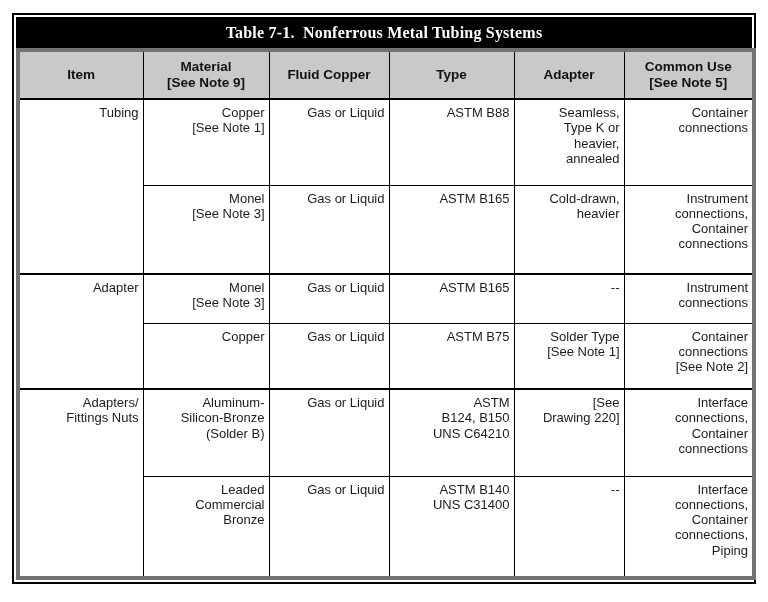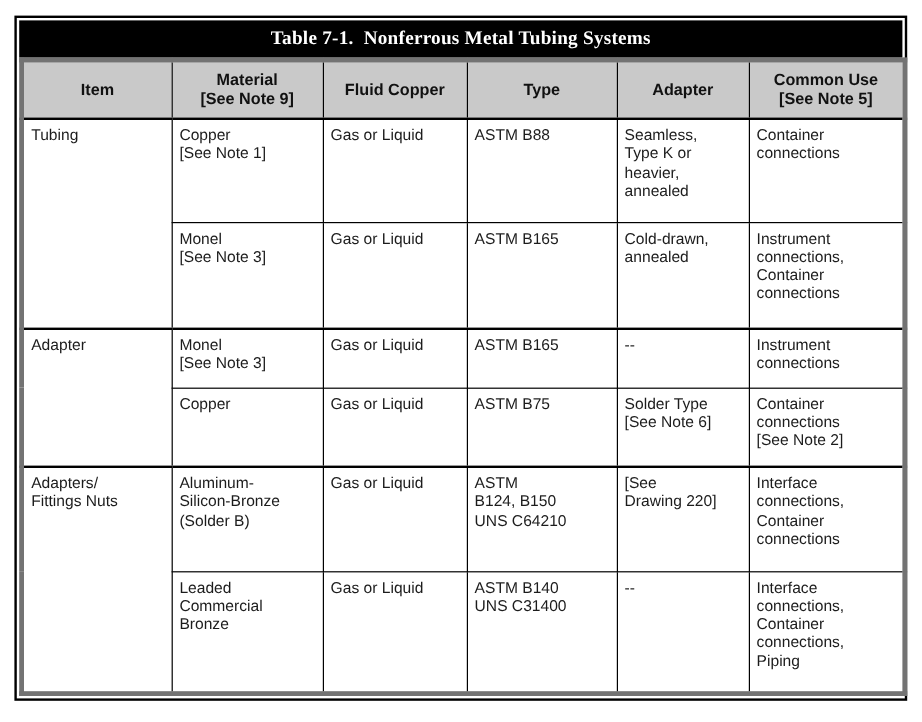--- a/index.html
+++ b/index.html
@@ -44,21 +44,21 @@
     width: 100%;
     border: 4px solid #737373;
   }
   table.tubing th,
   table.tubing td {
     border: 1px solid #000000;
     font-family: "Liberation Sans", sans-serif;
     font-size: 13px;
     color: #1c1c1c;
     vertical-align: top;
-    text-align: left;
+    text-align: right;
     padding: 5px 4px 4px 6px;
     white-space: pre-line;
     line-height: 1.18;
     overflow: hidden;
     box-sizing: border-box;
   }
   table.tubing th {
     background: #c9c9c9;
     text-align: center;
     vertical-align: middle;
@@ -130,21 +130,21 @@
 annealed</td>
           <td>Container
 connections</td>
         </tr>
         <tr class="r2">
           <td>Monel
 [See Note 3]</td>
           <td>Gas or Liquid</td>
           <td>ASTM B165</td>
           <td>Cold-drawn,
-annealed</td>
+heavier</td>
           <td>Instrument
 connections,
 Container
 connections</td>
         </tr>
       </tbody>
 
       <tbody class="group">
         <tr class="r3">
           <td rowspan="2">Adapter</td>
@@ -154,21 +154,21 @@
           <td>ASTM B165</td>
           <td class="dash">--</td>
           <td>Instrument
 connections</td>
         </tr>
         <tr class="r4">
           <td>Copper</td>
           <td>Gas or Liquid</td>
           <td>ASTM B75</td>
           <td>Solder Type
-[See Note 6]</td>
+[See Note 1]</td>
           <td>Container
 connections
 [See Note 2]</td>
         </tr>
       </tbody>
 
       <tbody class="group">
         <tr class="r5">
           <td rowspan="2">Adapters/
 Fittings Nuts</td>

